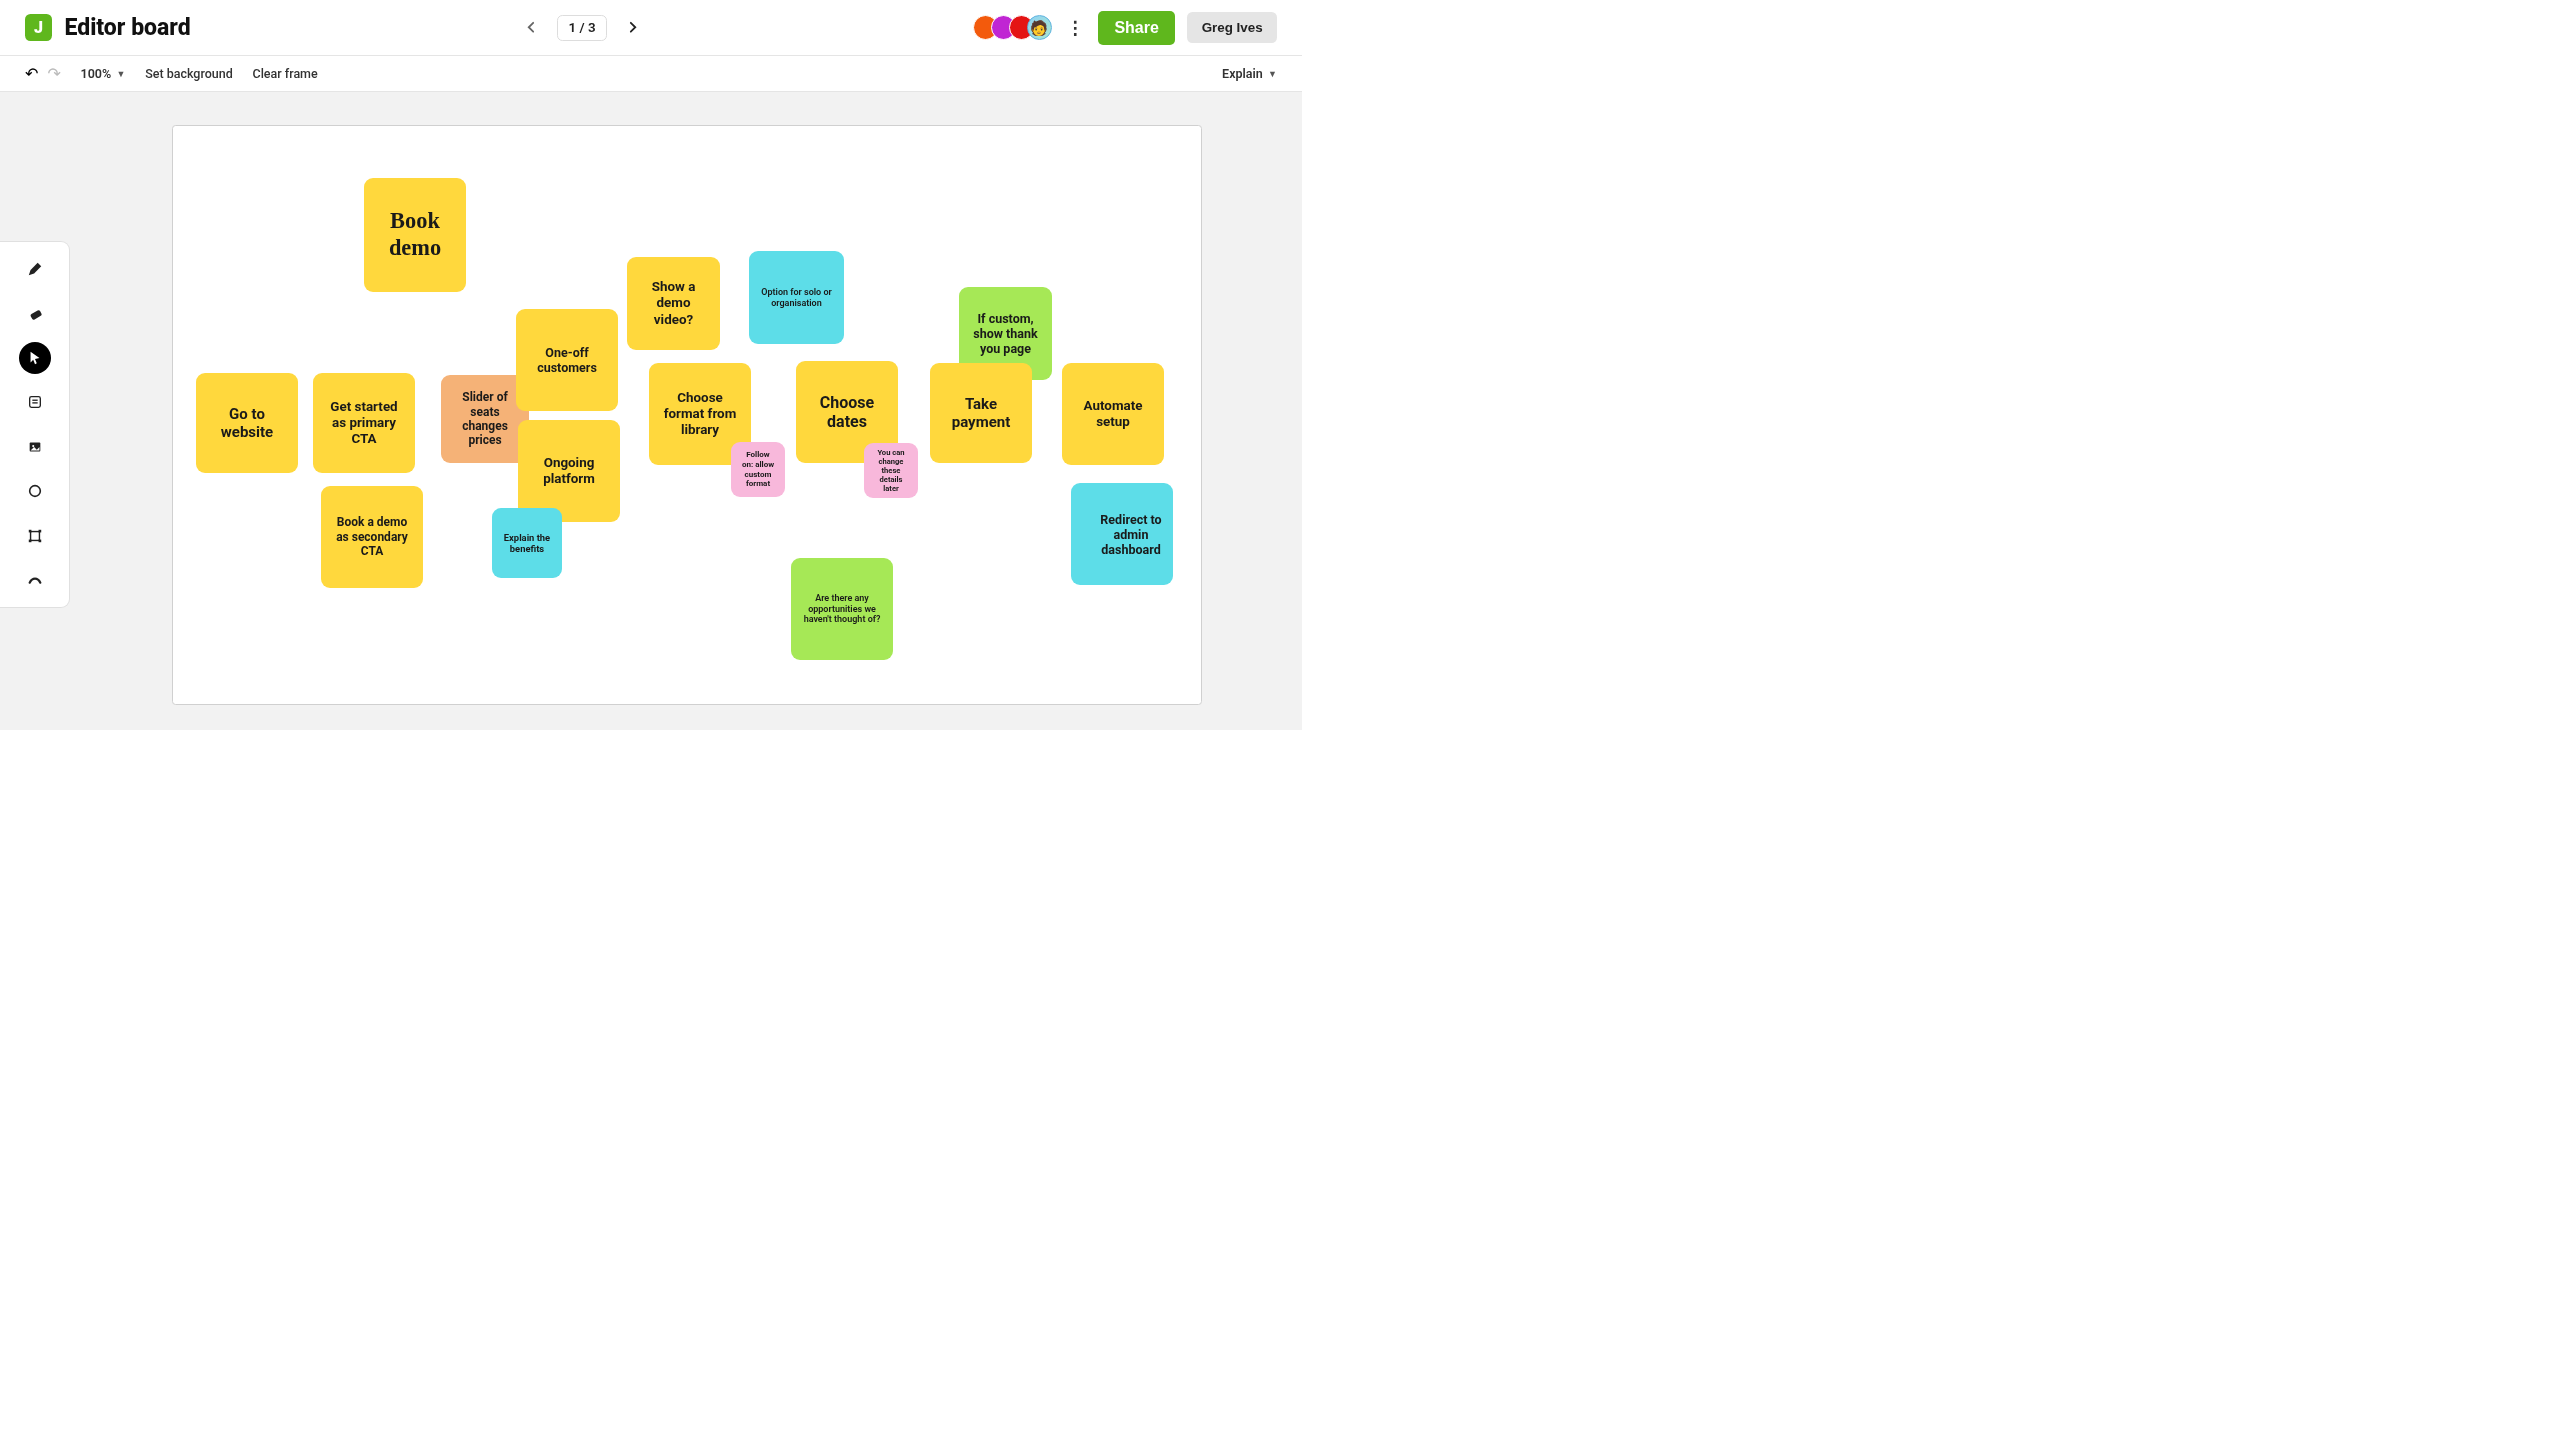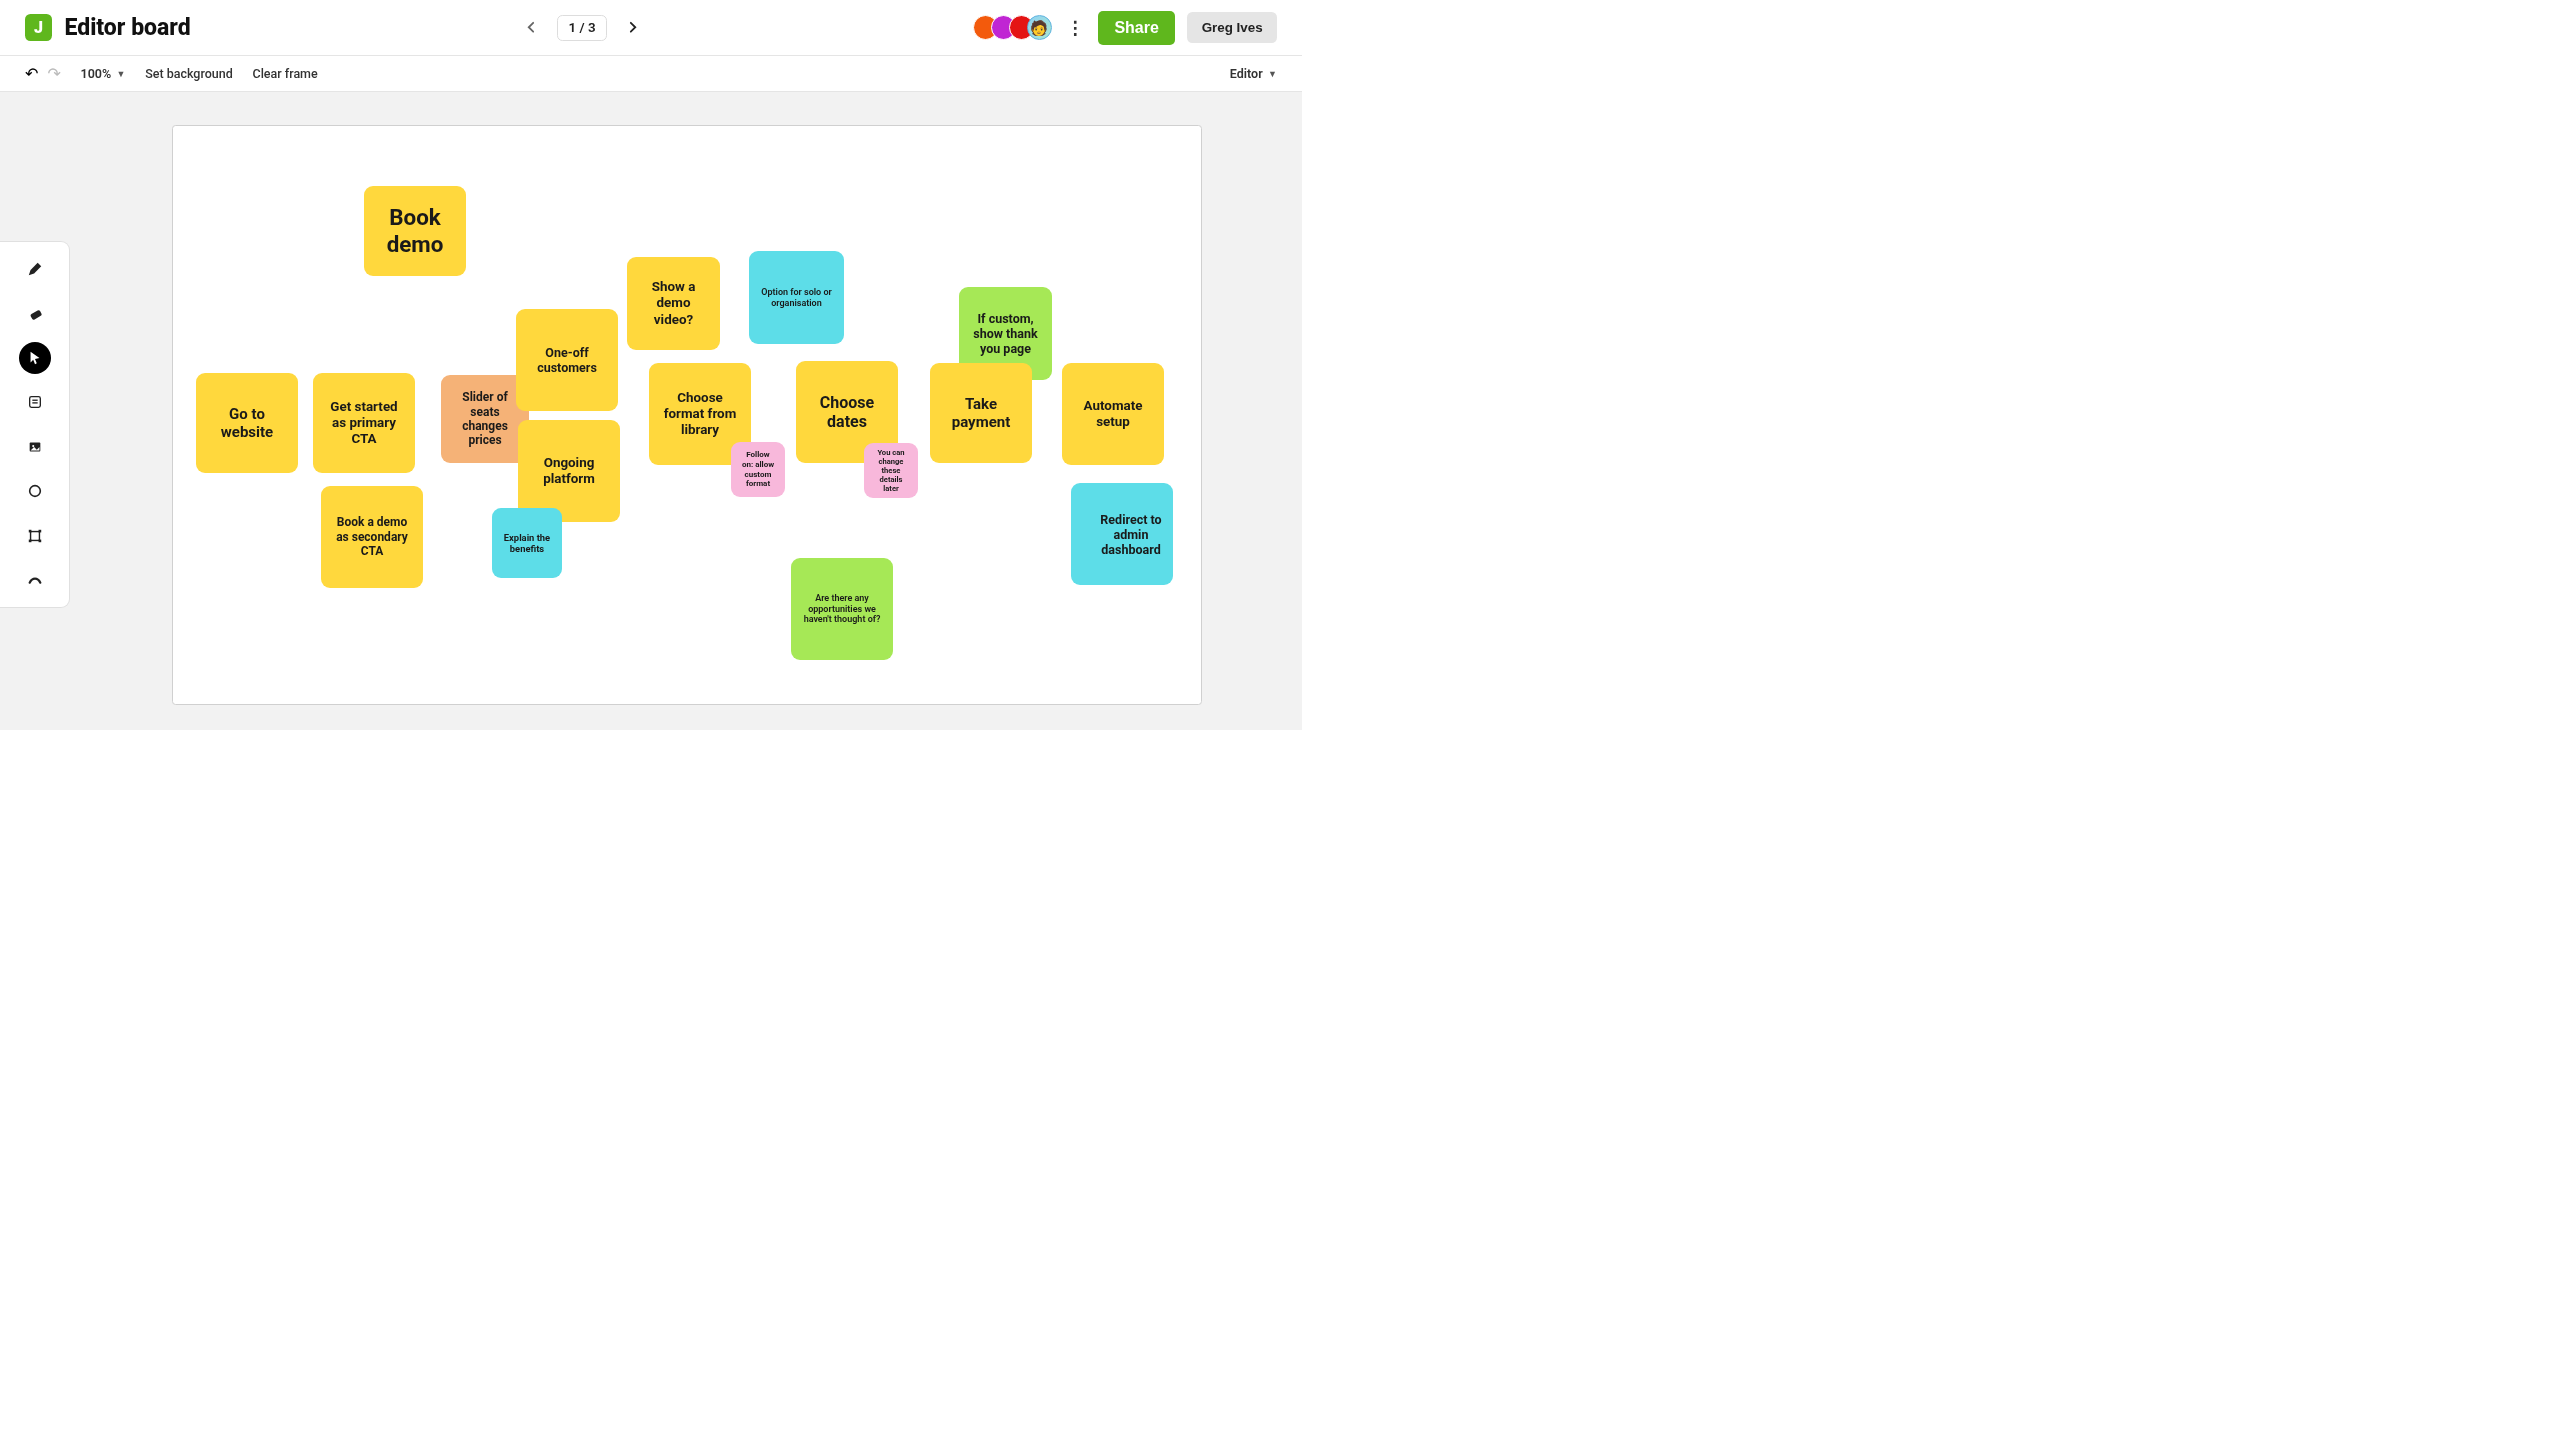--- a/index.html
+++ b/index.html
@@ -187,21 +187,21 @@
       <span class="disabled">↷</span>
     </div>
     <div class="zoom">
       <span>100%</span>
       <span class="chevron">▼</span>
     </div>
     <div class="toolbar-btn">Set background</div>
     <div class="toolbar-btn">Clear frame</div>
   </div>
   <div class="toolbar-right">
-    <span>Editor</span>
+    <span>Explain</span>
     <span class="chevron">▼</span>
   </div>
 </div>
 
 <div class="canvas-area">
 
   <div class="toolbox">
     <div class="tool">
       <svg width="16" height="16" viewBox="0 0 18 18">
           <path d="M2 16 L4 10 L12 2 L16 6 L8 14 Z" fill="#222"></path>
@@ -247,21 +247,21 @@
     </div>
     <div class="tool">
       <svg width="16" height="16" viewBox="0 0 18 18">
           <path d="M3 12 C6 6 12 6 15 12" fill="none" stroke="#222" stroke-width="2.5" stroke-linecap="round"></path>
         </svg>
     </div>
   </div>
 
   <div class="frame">
 
-    <div class="note yellow" style="left:191px;top:60px;width:102px;height:90px;font-size:22.4px;">Book demo</div>
+    <div class="note yellow" style="left:191px;top:52px;width:102px;height:114px;font-size:22.4px;font-family:Liberation Serif, serif;">Book demo</div>
 
     <div class="note yellow" style="left:23px;top:247px;width:102px;height:100px;font-size:15px;">Go to website</div>
 
     <div class="note yellow" style="left:140px;top:247px;width:102px;height:100px;font-size:13.4px;">Get started as primary CTA</div>
 
     <div class="note yellow" style="left:148px;top:360px;width:102px;height:102px;font-size:12px;">Book a demo as secondary CTA</div>
 
     <div class="note orange-note" style="left:268px;top:249px;width:88px;height:88px;font-size:12px;">Slider of seats changes prices</div>
 
     <div class="note yellow" style="left:343px;top:183px;width:102px;height:102px;font-size:12.5px;">One-off customers</div>

